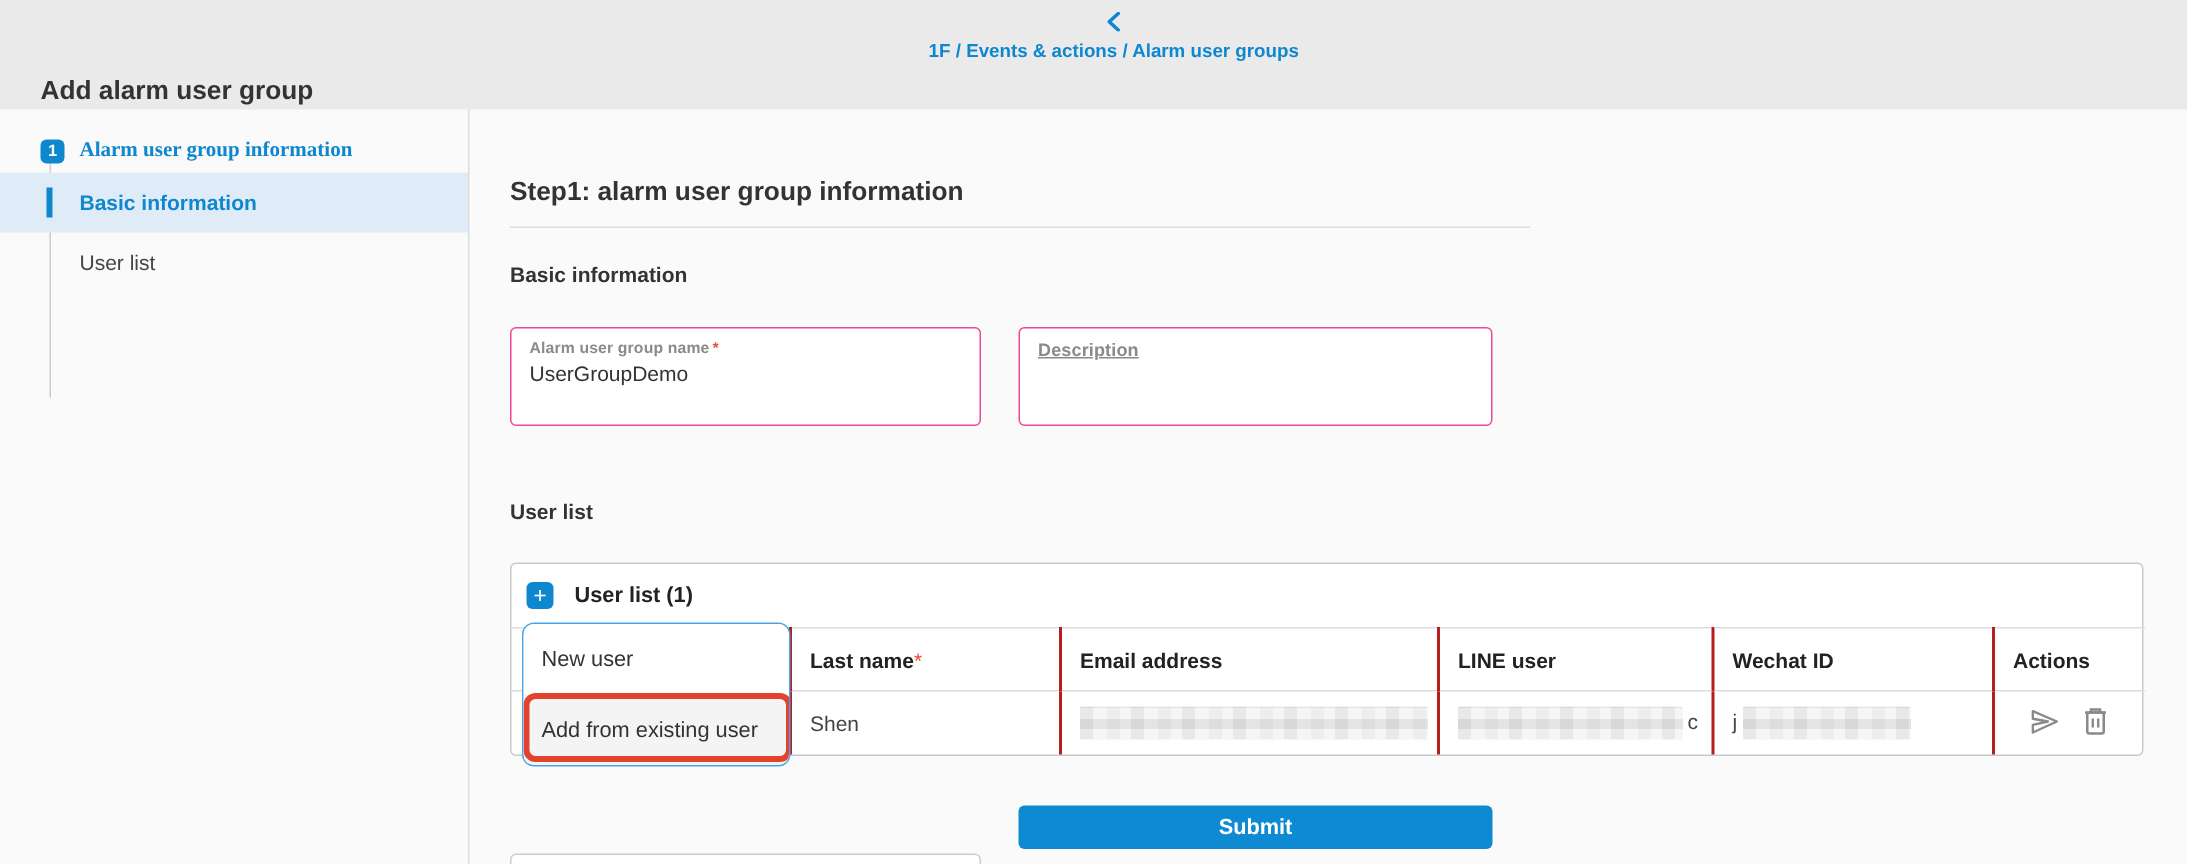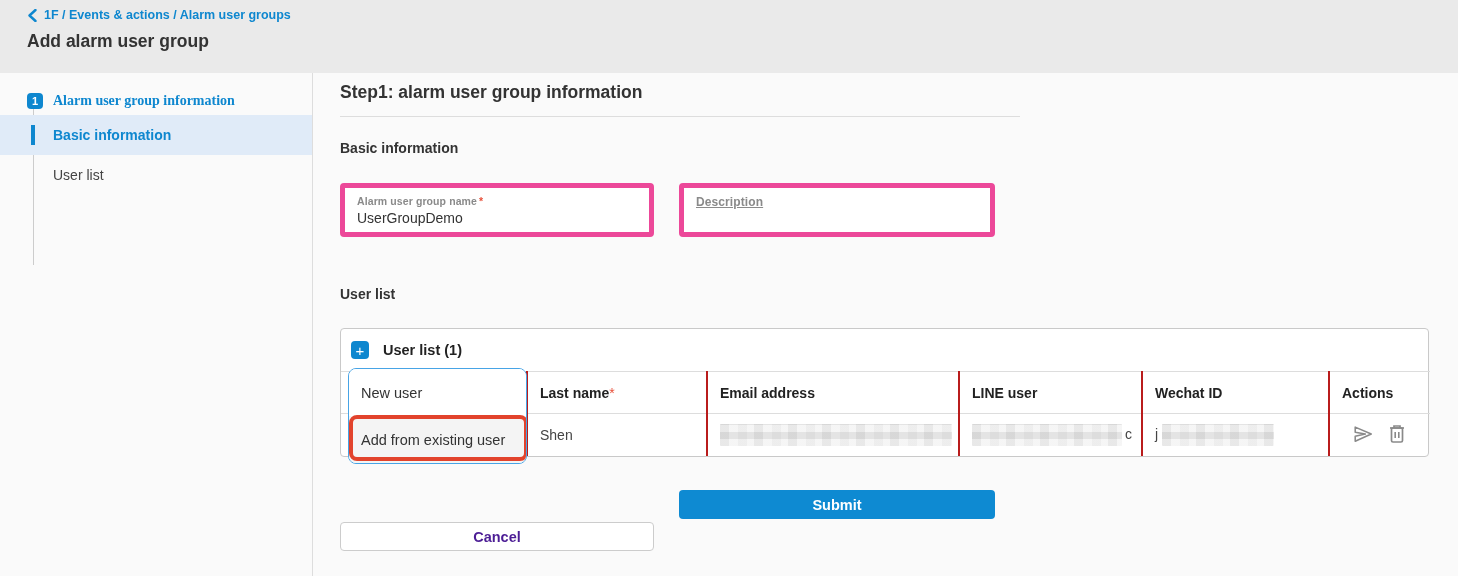--- a/index.html
+++ b/index.html
@@ -1,45 +1,45 @@
 <!DOCTYPE html>
 <html><head>
 <meta charset="utf-8">
 <style>
   * { margin:0; padding:0; box-sizing:border-box; }
   html,body { width:1458px; height:576px; overflow:hidden; }
   body { font-family:"Liberation Sans", sans-serif; background:#fafafa; color:#333; }
 
   
   .top-header { height:73px; background:#eaeaea; padding:8px 0 0 27px; }
-  .breadcrumb { display:flex; align-items:center; gap:6px; color:#0e87cf; font-size:12.5px; font-weight:bold; cursor:pointer; }
+  .breadcrumb { display:flex; align-items:center; gap:6px; color:#0e87cf; font-size:12.5px; font-weight:bold; cursor:pointer;flex-direction:column; }
   .breadcrumb svg { display:block; }
   .page-title { margin-top:9px; font-size:17.5px; font-weight:bold; color:#333; }
 
   
   .body-wrap { display:flex; height:503px; }
   .sidebar { position:relative; width:313px; flex:0 0 313px; border-right:1px solid #ddd; padding-top:13px; }
   .connector { position:absolute; left:33px; top:34px; width:1px; height:158px; background:#ccc; }
   .step-header { position:relative; display:flex; align-items:center; padding-left:27px; height:29px; cursor:pointer; }
   .step-badge { width:16px; height:16px; border-radius:4px; background:#0e87cf; color:#fff; font-size:11px; font-weight:bold; display:flex; align-items:center; justify-content:center; z-index:1; }
   .step-label { margin-left:10px; color:#0e87cf; font-size:14px; font-weight:bold;font-family:Liberation Serif, serif; }
   .side-item { position:relative; height:40px; display:flex; align-items:center; padding-left:53px; font-size:14px; color:#444; cursor:pointer; }
   .side-item.active { background:#e0ebf8; color:#0e87cf; font-weight:bold; }
   .active-bar { position:absolute; left:31px; top:10px; width:4px; height:20px; background:#0e87cf; }
 
   
-  .main { flex:1; padding:9px 0 0 27px; position:relative; }
+  .main { flex:1; padding:44px 0 0 27px; position:relative; }
   .step-heading { font-size:17.5px; font-weight:bold; color:#333; }
   .heading-divider { width:680px; height:1px; background:#ddd; margin-top:13px; }
   .section-heading { font-size:14px; font-weight:bold; color:#333; }
   .section-heading.basic { margin-top:23px; }
   .section-heading.users { margin-top:49px; }
 
   .fields-row { display:flex; gap:25px; margin-top:27px; }
-  .field-box { background:#fff; border:5px solid #ec4899; border-radius:4px; height:54px; padding:7px 0 0 12px; }
+  .field-box { background:#fff; border:1px solid #ec4899; border-radius:4px; height:66px; padding:7px 0 0 12px; }
   .field-box.name { width:314px; }
   .field-box.desc { width:316px; }
   .field-label { font-size:10.5px; font-weight:bold; color:#8a8a8a; letter-spacing:.1px; }
   .req { color:#e8503a; margin-left:2px; }
   .field-input { border:none; outline:none; background:transparent; font-family:"Liberation Sans",sans-serif; font-size:14px; color:#333; width:95%; margin-top:3px; }
   .field-input::placeholder { color:#999; }
   .desc .field-label { font-size:12px; font-weight:bold; color:#8a8a8a;text-decoration:underline; }
 
   
   .table-panel { position:relative; width:1089px; margin-top:26px; background:#fff; border:1px solid #c9c9c9; border-radius:4px; }

